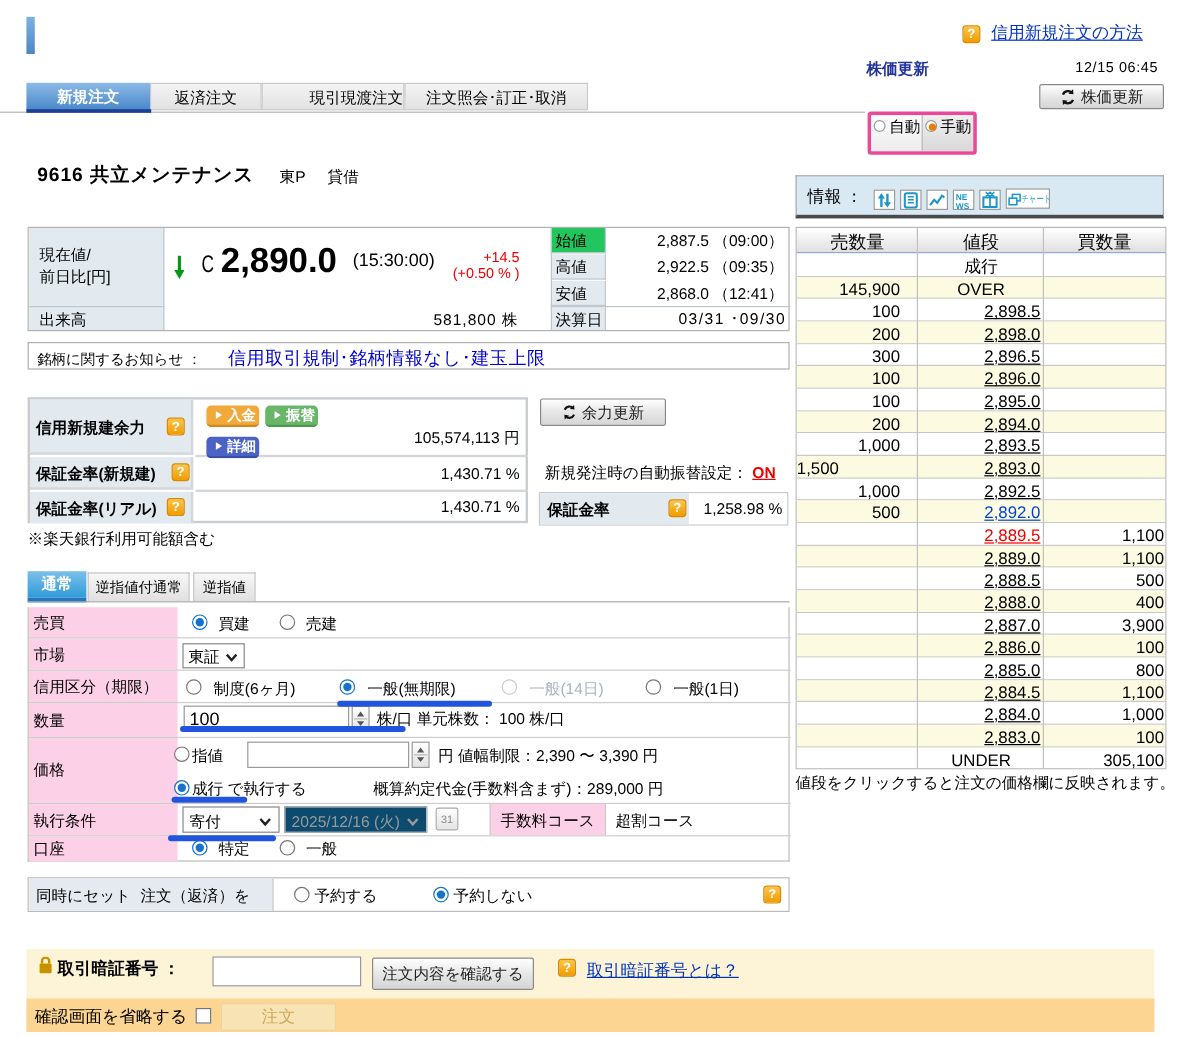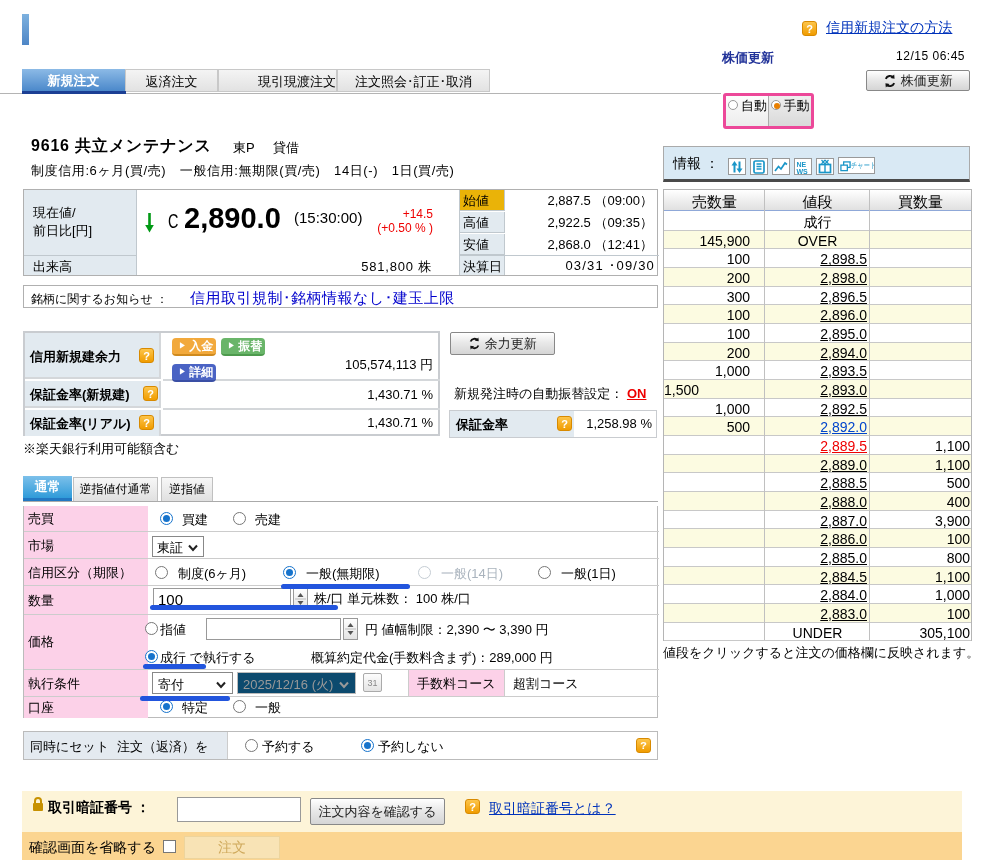--- a/index.html
+++ b/index.html
@@ -50,39 +50,38 @@
 <div class="abs" style="left:22px; top:69px; width:103px; height:23px; background:linear-gradient(#8cbae6,#4886c9); color:#fff; font-weight:bold; text-align:center; line-height:23px;">新規注文</div>
 <div class="abs" style="left:125px; top:69px; width:93px; height:23px; background:linear-gradient(#f4f4f4,#e2e2e2); text-align:center; line-height:23px; border:1px solid #c8c8c8;">返済注文</div>
 <div class="abs" style="left:218px; top:69px; width:119px; height:23px; background:linear-gradient(#f4f4f4,#e2e2e2); text-align:right; line-height:23px; border:1px solid #c8c8c8;">現引現渡注文</div>
 <div class="abs" style="left:337px; top:69px; width:153px; height:23px; background:linear-gradient(#f4f4f4,#e2e2e2); text-align:center; line-height:23px; border:1px solid #c8c8c8;">注文照会･訂正･取消</div>
 <div class="abs" style="left:0px; top:92.5px; width:721px; height:1.5px; background:#b4b4b4;"></div>
 <div class="abs" style="left:22px; top:91px; width:104px; height:3px; background:#1c3f94;"></div>
 
 <div class="abs" style="left:31px; top:136px; font-size:16px; letter-spacing:0.8px;"><span class="b">9616 共立メンテナンス</span></div>
     <div class="abs" style="left:233px; top:139px;">東P</div>
     <div class="abs" style="left:273px; top:139px;">貸借</div>
-<div class="abs" style="left:31px; top:162px; letter-spacing:0.6px;">制度信用:6ヶ月(買/売)　一般信用:無期限(買/売)　14日(-)　1日(買/売)</div>
 
 <div class="abs" style="left:23px; top:189px; width:635px; height:87px; border:1px solid #b0b0b0;">
   <div class="abs" style="left:0; top:0; width:113px; height:65px; background:#e2eaf0; border-right:1px solid #c0c8ce; padding:14px 0 0 9px; line-height:18px;">現在値/<br>前日比[円]</div>
   <div class="abs" style="left:0; top:65px; width:113px; height:20px; background:#e2eaf0; border-right:1px solid #c0c8ce; border-top:1px solid #c0c8ce; padding:2px 0 0 9px;">出来高</div>
 
   <svg class="abs" style="left:121px; top:23px;" width="9" height="20" viewBox="0 0 9 20">
         <path d="M4.5 0 v13" stroke="#009914" stroke-width="2.6"></path>
         <path d="M0.2 12 h8.6 L4.5 19.5 z" fill="#009914"></path>
       </svg>
   <div class="abs" style="left:144px; top:20px; font-size:20px; transform:scale(0.72,1); transform-origin:left top;">C</div>
   <div class="abs" style="left:160px; top:12px; font-size:29px; font-weight:bold;">2,890.0</div>
   <div class="abs" style="left:270px; top:19px; font-size:15px;">(15:30:00)</div>
   <div class="abs" style="left:319px; top:17px; width:90px; text-align:right; color:#ee0000; font-size:12px;">+14.5</div>
   <div class="abs" style="left:319px; top:31px; width:90px; text-align:right; color:#ee0000; font-size:12px;">(+0.50 % )</div>
   <div class="abs" style="left:160px; top:68px; width:248px; text-align:right; letter-spacing:0.8px;">581,800 株</div>
 
   <div class="abs" style="left:435px; top:0; width:200px; height:85px;">
-    <div class="abs" style="left:0; top:0; width:46px; height:21px; background:#eab308; border-right:1px solid #c0c8ce; border-bottom:1px solid #c0c8ce; padding:2px 0 0 4px;">始値</div>
+    <div class="abs" style="left:0; top:0; width:46px; height:21px; background:#22c55e; border-right:1px solid #c0c8ce; border-bottom:1px solid #c0c8ce; padding:2px 0 0 4px;">始値</div>
     <div class="abs" style="left:0; top:22px; width:46px; height:21px; background:#e2eaf0; border-right:1px solid #c0c8ce; border-bottom:1px solid #c0c8ce; padding:2px 0 0 4px;">高値</div>
     <div class="abs" style="left:0; top:44px; width:46px; height:21px; background:#e2eaf0; border-right:1px solid #c0c8ce; border-bottom:1px solid #c0c8ce; padding:2px 0 0 4px;">安値</div>
     <div class="abs" style="left:0; top:66px; width:46px; height:19px; background:#e2eaf0; border-right:1px solid #c0c8ce; padding:2px 0 0 4px;">決算日</div>
     <div class="abs" style="left:46px; top:2px; width:148px; text-align:right;">2,887.5 （09:00）</div>
     <div class="abs" style="left:46px; top:24px; width:148px; text-align:right;">2,922.5 （09:35）</div>
     <div class="abs" style="left:46px; top:46px; width:148px; text-align:right;">2,868.0 （12:41）</div>
     <div class="abs" style="left:46px; top:68px; width:150px; text-align:right; letter-spacing:1.2px;">03/31 ･09/30</div>
     <div class="abs" style="left:0px; top:65px; width:200px; height:1px; background:#c0c8ce;"></div>
   </div>
   <div class="abs" style="left:435px; top:0; width:1px; height:85px; background:#c0c8ce;"></div>

